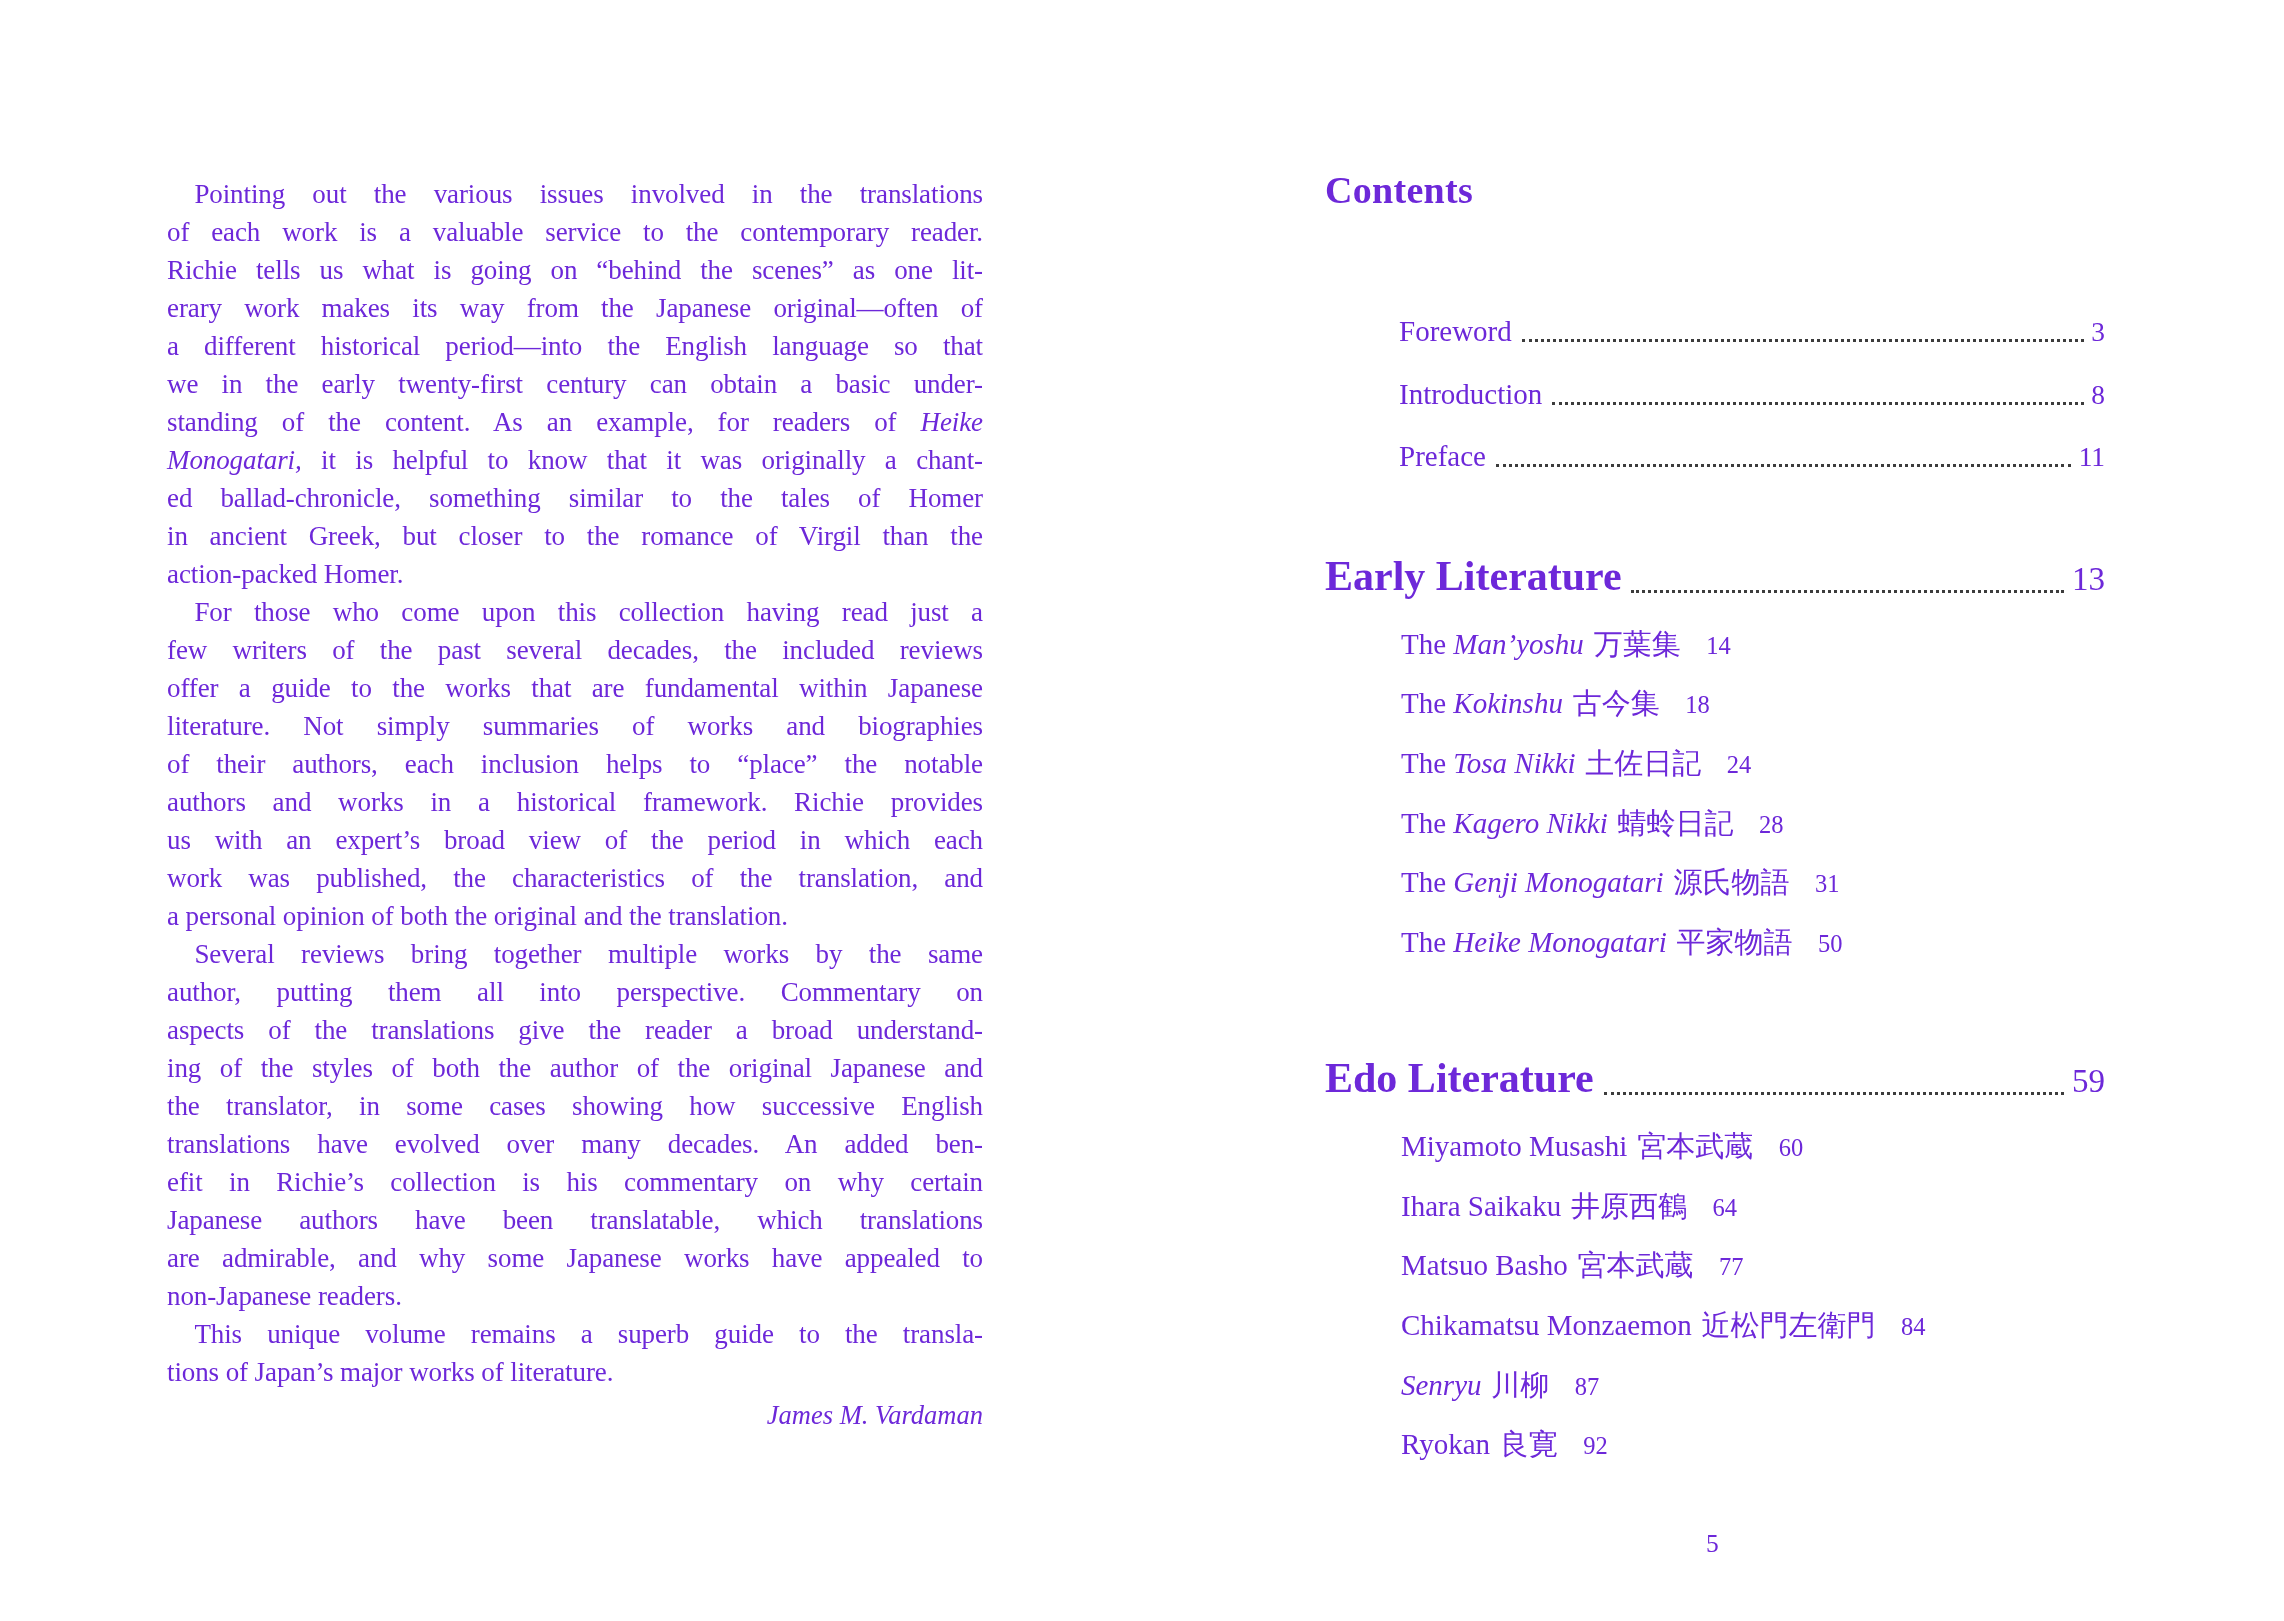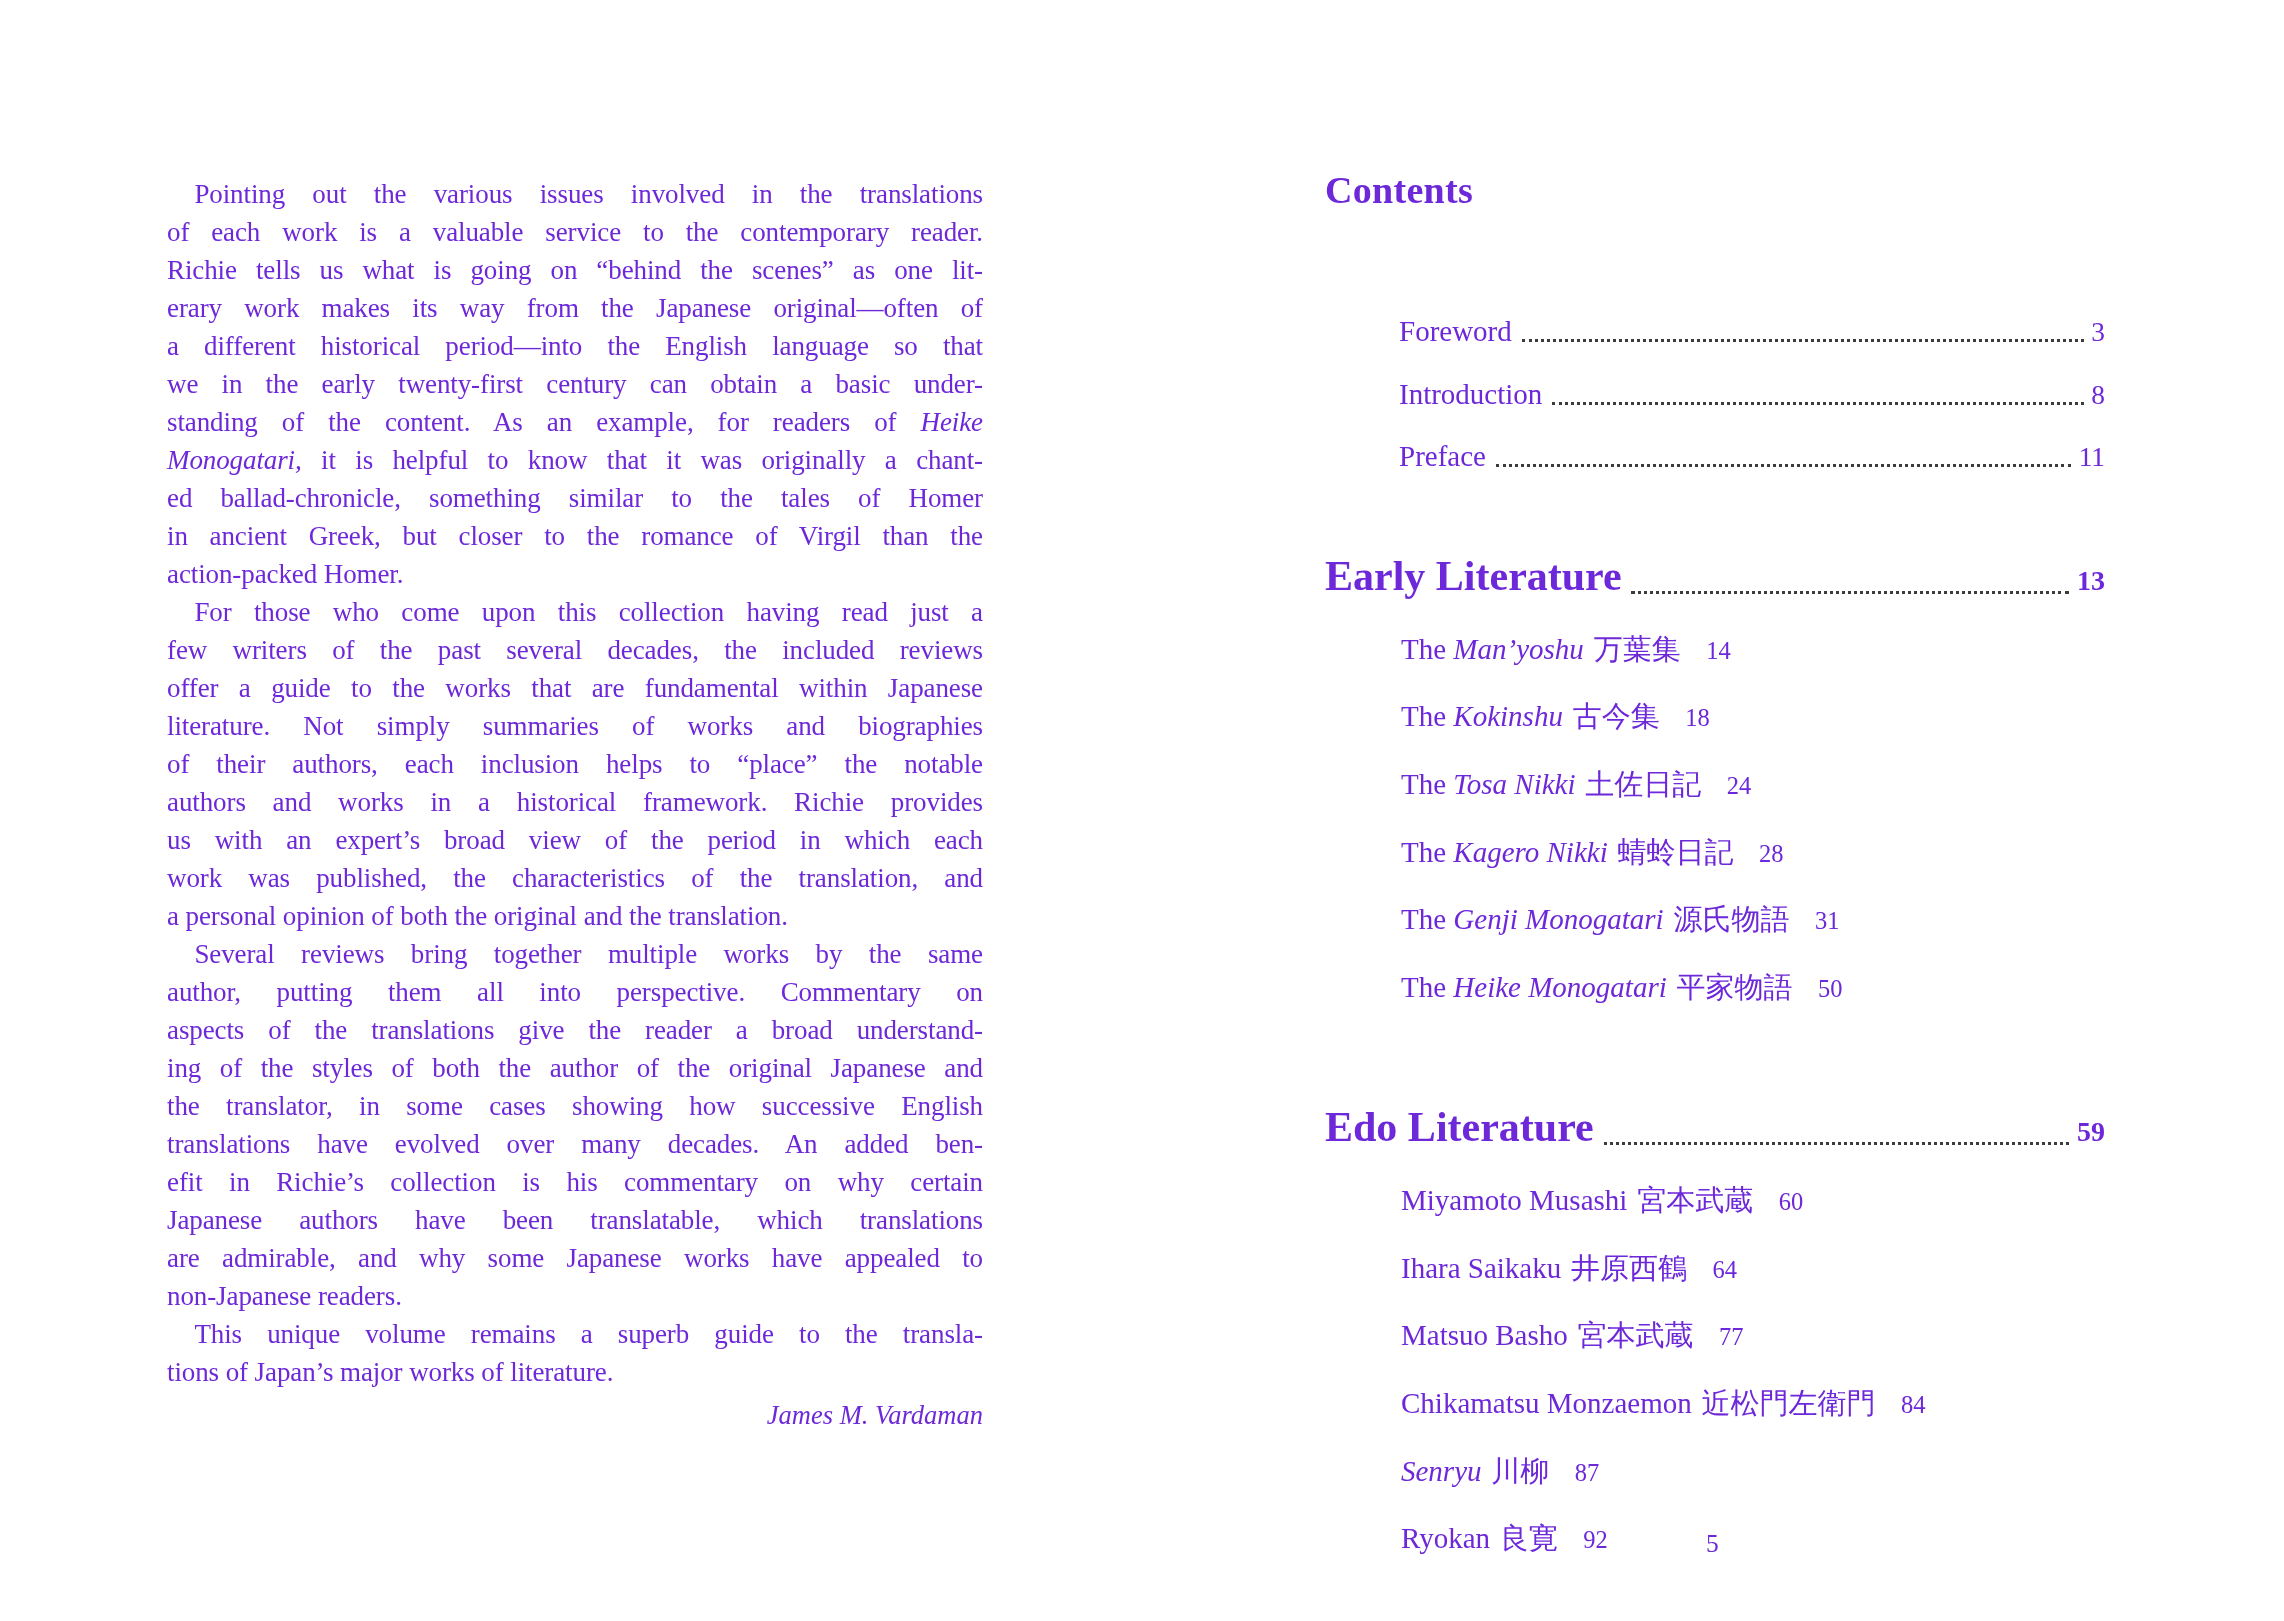--- a/index.html
+++ b/index.html
@@ -18,24 +18,24 @@
 
   
   .toc{position:absolute;left:1325px;top:167px;width:780px;}
   .toc h1{font-size:38px;font-weight:bold;margin:0;line-height:47px;letter-spacing:0.3px;}
   .front{margin-top:98px;margin-left:74px;}
   .trow{display:flex;align-items:baseline;font-size:29px;line-height:39px;margin-bottom:22.5px;}
   .trow .num{font-size:27.4px;}
   .leader{flex:1;align-self:flex-end;margin:0 7.8px 9.8px 9.8px;border-bottom:3.1px dotted #3c3c3c;}
   .sec-head{display:flex;align-items:baseline;font-size:42px;font-weight:bold;line-height:53px;margin-top:73px;}
   .sec-head.second{margin-top:86px;}
-  .sec-head .num{font-size:28px;font-weight:bold;}
+  .sec-head .num{font-size:33px;font-weight:normal;}
   .sec-head .leader{margin-bottom:12.7px;}
   .items{margin-top:15.7px;margin-left:76px;}
-  .item{font-size:29px;line-height:52px;margin-bottom:13.7px;}
+  .item{font-size:29px;line-height:44px;margin-bottom:13.7px;}
   .item em{font-style:italic;}
   .item .kanji{margin-left:9.8px;font-family:"Liberation Serif","DejaVu Serif",serif;}
   .item .inum{font-size:24.5px;margin-left:25.5px;}
   .folio{position:absolute;left:1706px;top:1529px;font-size:25.5px;}
 </style>
 </head>
 <body>
 
 <div class="canvas">
 

